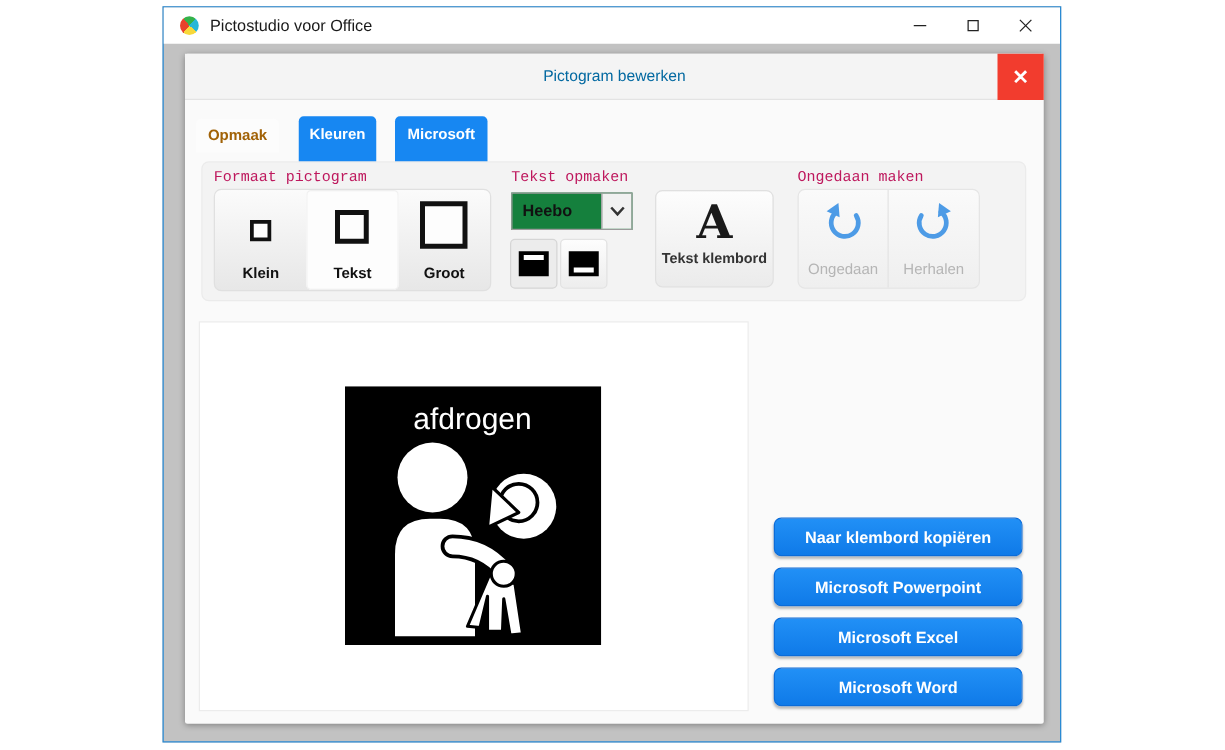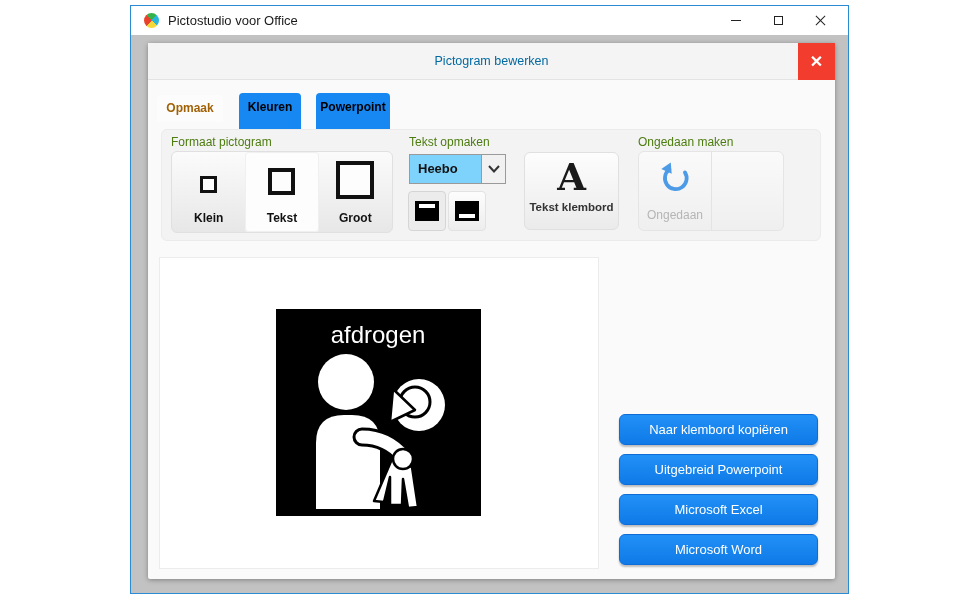--- a/index.html
+++ b/index.html
@@ -37,46 +37,46 @@
                   text-align:center; font-size:12.5px; color:#0369a1; }
   .dialog-close { position:absolute; right:0; top:0; width:37px; height:37px; background:#f23c2e;
                   color:#ffffff; font-size:16px; font-weight:bold; display:flex;
                   align-items:center; justify-content:center; cursor:pointer; }
 
   
   .tab { position:absolute; font-size:12px; font-weight:bold; text-align:center;
          border-radius:4px 4px 0 0; cursor:pointer; }
   .tab.active { left:9px; top:52px; width:66px; height:27px; line-height:27px;
                 background:#fcfcfc; color:#a16207; }
-  .tab.blue { background:#1787f2; color:#000000; height:47px; line-height:29px; top:50px; }
+  .tab.blue { background:#1787f2; color:#ffffff; height:47px; line-height:29px; top:50px; }
   .tab.t-kleuren    { left:91px;  width:62px; }
   .tab.t-uitgebreid { left:168px; width:74px; }
 
   
   .toolbar-band { position:absolute; left:13px; top:86px; width:660px; height:112px;
                   background:#f3f3f3; border:1px solid #ebebeb; border-radius:6px; }
-  .section-label { position:absolute; font-size:12px; color:#4d7c0f; }
+  .section-label { position:absolute; font-size:12px; color:#be185d;font-family:Liberation Mono, monospace; }
 
   .group-box { position:absolute; background:linear-gradient(#fbfbfb,#e7e7e7);
                border:1px solid #e0e0e0; border-radius:6px; }
 
   
   .format-group { left:23px; top:108px; width:222px; height:82px; display:flex;text-align:center; }
   .size-cell { width:74px; height:100%; display:flex; flex-direction:column;
                align-items:center; justify-content:flex-end; padding-bottom:7px; cursor:pointer; }
   .size-cell.selected { background:#fdfdfd; border-radius:4px; box-shadow:inset 0 0 0 1px #f0f0f0; }
   .sq { border-style:solid; border-color:#111; background:#fdfdfd; margin-bottom:auto; }
   .sq-klein  { width:17px; height:17px; border-width:3px; margin-top:24px; }
   .sq-middel { width:27px; height:27px; border-width:4px; margin-top:16px; }
   .sq-groot  { width:38px; height:38px; border-width:4px; margin-top:9px; }
   .size-label { font-size:12px; font-weight:bold; color:#111; margin-top:6px; }
 
   
   .font-select { position:absolute; left:261px; top:111px; width:97px; height:30px;
-                 background:#7dd3fc; border:1px solid #9a9a9a; display:flex; cursor:pointer; }
+                 background:#15803d; border:1px solid #9a9a9a; display:flex; cursor:pointer; }
   .font-select-value { flex:1; font-size:13px; font-weight:bold; color:#111;
                        padding-left:8px; line-height:28px; }
   .font-select-arrow { width:24px; background:#f1f1f1; border-left:1px solid #9a9a9a;
                        display:flex; align-items:center; justify-content:center; }
   .pos-btn { position:absolute; top:148px; width:38px; height:40px; border-radius:4px;
              display:flex; align-items:center; justify-content:center; cursor:pointer; }
   .pos-btn.first { left:260px; background:#ececec; border:1px solid #d5d5d5; }
   .pos-btn.second{ left:300px; background:linear-gradient(#fdfdfd,#ededed);
                    border:1px solid #e2e2e2; }
   .pos-icon { position:relative; width:24px; height:20px; background:#000; }
@@ -103,21 +103,21 @@
   .undo-label { font-size:12px; color:#b5b5b5; margin-top:4px; }
 
   
   .canvas { position:absolute; left:11px; top:214px; width:440px; height:312px;
             background:#ffffff; border:1px solid #ececec; }
   .picto { position:absolute; left:128px; top:266px; width:205px; height:207px; }
 
   
   .export-btn { position:absolute; left:471px; width:199px; height:31px;
                 background:linear-gradient(#2190f6,#0f7ae8); border:1px solid #0c6cd8;
-                border-radius:6px; color:#ffffff; font-size:13px; font-weight:normal;
+                border-radius:6px; color:#ffffff; font-size:13px; font-weight:bold;
                 display:flex; align-items:center; justify-content:center;
                 box-shadow:0 2px 2px rgba(0,0,0,0.25); cursor:pointer; }
   .eb1 { top:371px; } .eb2 { top:411px; } .eb3 { top:451px;text-align:right; } .eb4 { top:491px; }
 </style>
 </head>
 <body>
 
 <div class="page">
   <div class="window">
 
@@ -136,21 +136,21 @@
     </div>
 
     <div class="dialog">
       <div class="dialog-header">
         <div class="dialog-title">Pictogram bewerken</div>
         <div class="dialog-close">✕</div>
       </div>
 
       <div class="tab active">Opmaak</div>
       <div class="tab blue t-kleuren">Kleuren</div>
-      <div class="tab blue t-uitgebreid">Powerpoint</div>
+      <div class="tab blue t-uitgebreid">Microsoft</div>
 
       <div class="toolbar-band"></div>
 
       <div class="section-label" style="left:23px; top:92px;">Formaat pictogram</div>
       <div class="group-box format-group">
         <div class="size-cell">
           <span class="sq sq-klein"></span>
           <span class="size-label">Klein</span>
         </div>
         <div class="size-cell selected">
@@ -189,37 +189,44 @@
       </div>
 
       <div class="section-label" style="left:490px; top:92px;">Ongedaan maken</div>
       <div class="group-box undo-group">
         <div class="undo-half left">
           <svg width="34" height="34" viewBox="0 0 36 36">
             <path d="M12 8 A 11.5 11.5 0 1 0 28.5 11" fill="none" stroke="#4d9be6" stroke-width="4" stroke-linecap="round"></path>
             <polygon points="13.5,0.5 14.5,12.5 3.5,7.5" fill="#4d9be6"></polygon>
           </svg>
           <span class="undo-label">Ongedaan</span>
+        </div>
+        <div class="undo-half">
+          <svg width="34" height="34" viewBox="0 0 36 36">
+            <path d="M24 8 A 11.5 11.5 0 1 1 7.5 11" fill="none" stroke="#4d9be6" stroke-width="4" stroke-linecap="round"></path>
+            <polygon points="22.5,0.5 21.5,12.5 32.5,7.5" fill="#4d9be6"></polygon>
+          </svg>
+          <span class="undo-label">Herhalen</span>
         </div>
       </div>
 
       <div class="canvas"></div>
       <svg class="picto" viewBox="0 0 205 207">
         <rect x="0" y="0" width="205" height="207" fill="#000000"></rect>
         <text x="102" y="34" font-size="24" fill="#ffffff" text-anchor="middle" font-family="Liberation Sans, sans-serif">afdrogen</text>
         <circle cx="70" cy="73" r="28" fill="#ffffff"></circle>
         <path d="M40 200 V134 Q40 106 68 106 H76 Q104 106 104 134 V200 Z" fill="#ffffff"></path>
         <path d="M86 128 C 104 128 118 136 128 148" fill="none" stroke="#000000" stroke-width="19" stroke-linecap="round"></path>
         <path d="M86 128 C 104 128 118 136 128 148" fill="none" stroke="#ffffff" stroke-width="13" stroke-linecap="round"></path>
         <circle cx="143" cy="96" r="26" fill="#ffffff"></circle>
         <circle cx="139" cy="93" r="15" fill="#ffffff" stroke="#000000" stroke-width="3"></circle>
         <path d="M116 150 L98 192 L108 193 L114 168 L114 196 L126 196 L127 170 L132 199 L142 198 L136 158 Z" fill="#ffffff" stroke="#000000" stroke-width="2.5" stroke-linejoin="round"></path>
         <circle cx="127" cy="150" r="10" fill="#ffffff" stroke="#000000" stroke-width="2.5"></circle>
         <path d="M117 80 L139 101 L114 113 Z" fill="#ffffff" stroke="#000000" stroke-width="2.5" stroke-linejoin="round"></path>
       </svg>
 
       <div class="export-btn eb1">Naar klembord kopiëren</div>
-      <div class="export-btn eb2">Uitgebreid Powerpoint</div>
+      <div class="export-btn eb2">Microsoft Powerpoint</div>
       <div class="export-btn eb3">Microsoft Excel</div>
       <div class="export-btn eb4">Microsoft Word</div>
     </div>
   </div>
 </div>
 
 </body></html>

